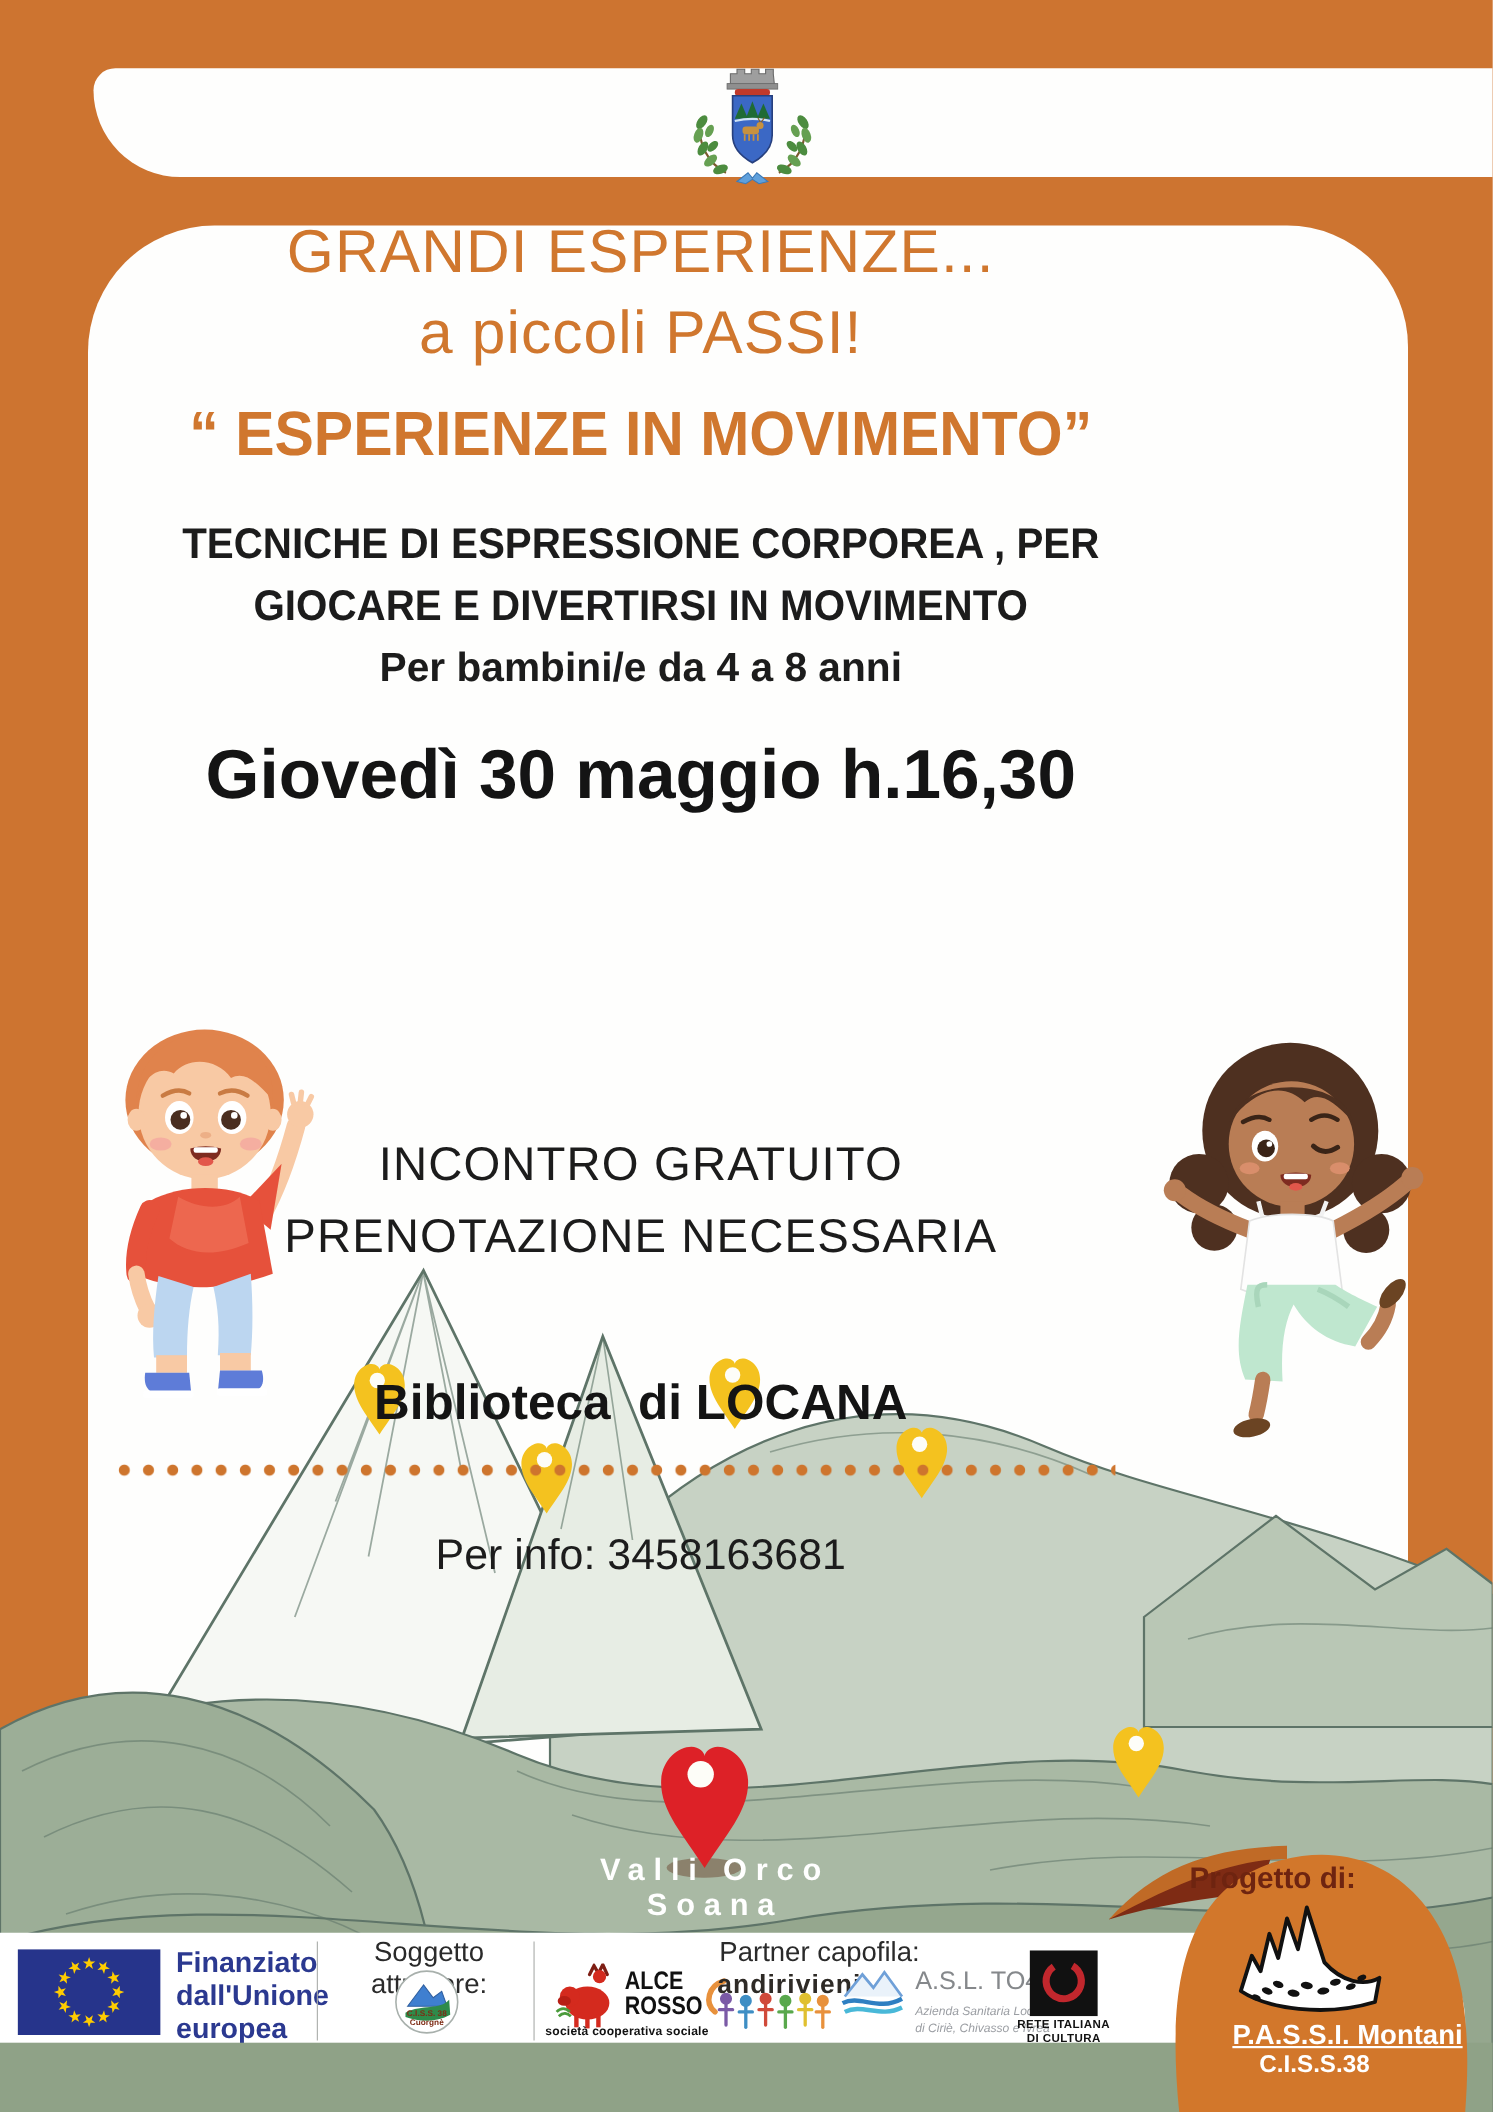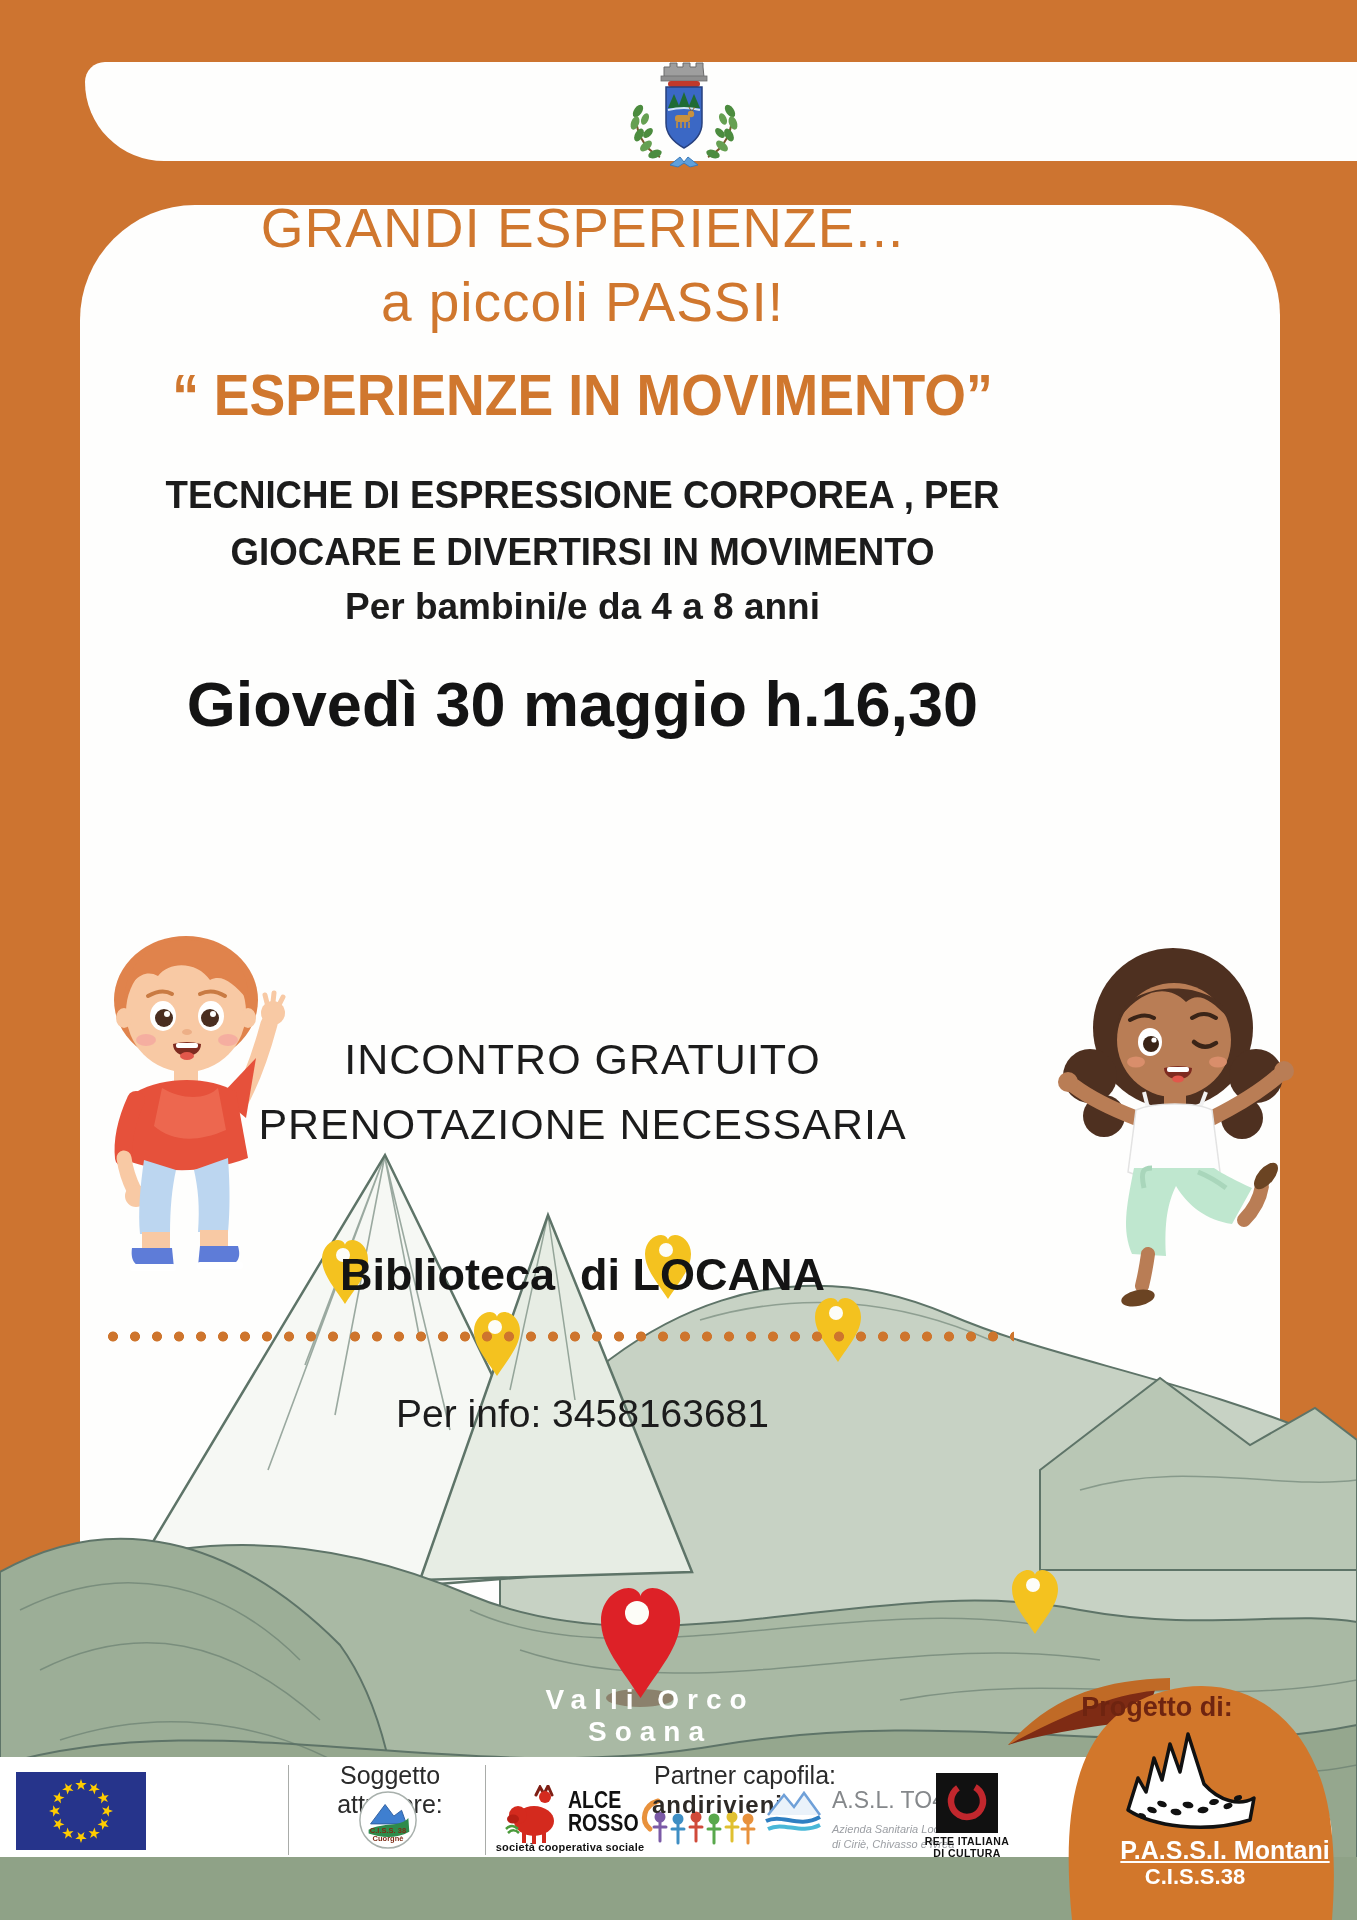--- a/index.html
+++ b/index.html
@@ -279,20 +279,25 @@
       <use href="#star" transform="rotate(120) translate(0,-26)"></use>
         <use href="#star" transform="rotate(150) translate(0,-26)"></use>
       <use href="#star" transform="rotate(180) translate(0,-26)"></use>
         <use href="#star" transform="rotate(210) translate(0,-26)"></use>
       <use href="#star" transform="rotate(240) translate(0,-26)"></use>
         <use href="#star" transform="rotate(270) translate(0,-26)"></use>
       <use href="#star" transform="rotate(300) translate(0,-26)"></use>
         <use href="#star" transform="rotate(330) translate(0,-26)"></use>
     </g>
   </svg>
+  <div class="abs" style="left:160px;top:12px;width:220px;">
+    <div class="eu-t1">Finanziato</div>
+    <div class="eu-t1">dall'Unione europea</div>
+    <div class="eu-t3">NextGenerationEU</div>
+  </div>
   <div class="divider" style="left:288px;"></div>
 
   <div class="strip-label" style="left:300px;top:4px;width:180px;">Soggetto attuatore:</div>
   <svg class="abs" style="left:357px;top:32px;" width="62" height="62" viewBox="0 0 64 64">
     <circle cx="32" cy="32" r="29" fill="#FFFFFF" stroke="#A8B0AC" stroke-width="1.5"></circle>
     <path d="M14,36 L29,16 L38,28 L46,22 L51,36 Z" fill="#3F7FD0" stroke="#2F5FA0" stroke-width="1"></path>
     <path d="M12,42 C28,34 44,40 53,30 L54,44 C40,52 24,50 12,46 Z" fill="#2E8B4A"></path>
   </svg>
   <div class="abs" style="left:345px;top:70px;width:86px;">
     <div class="ciss-txt">C.I.S.S. 38</div>

